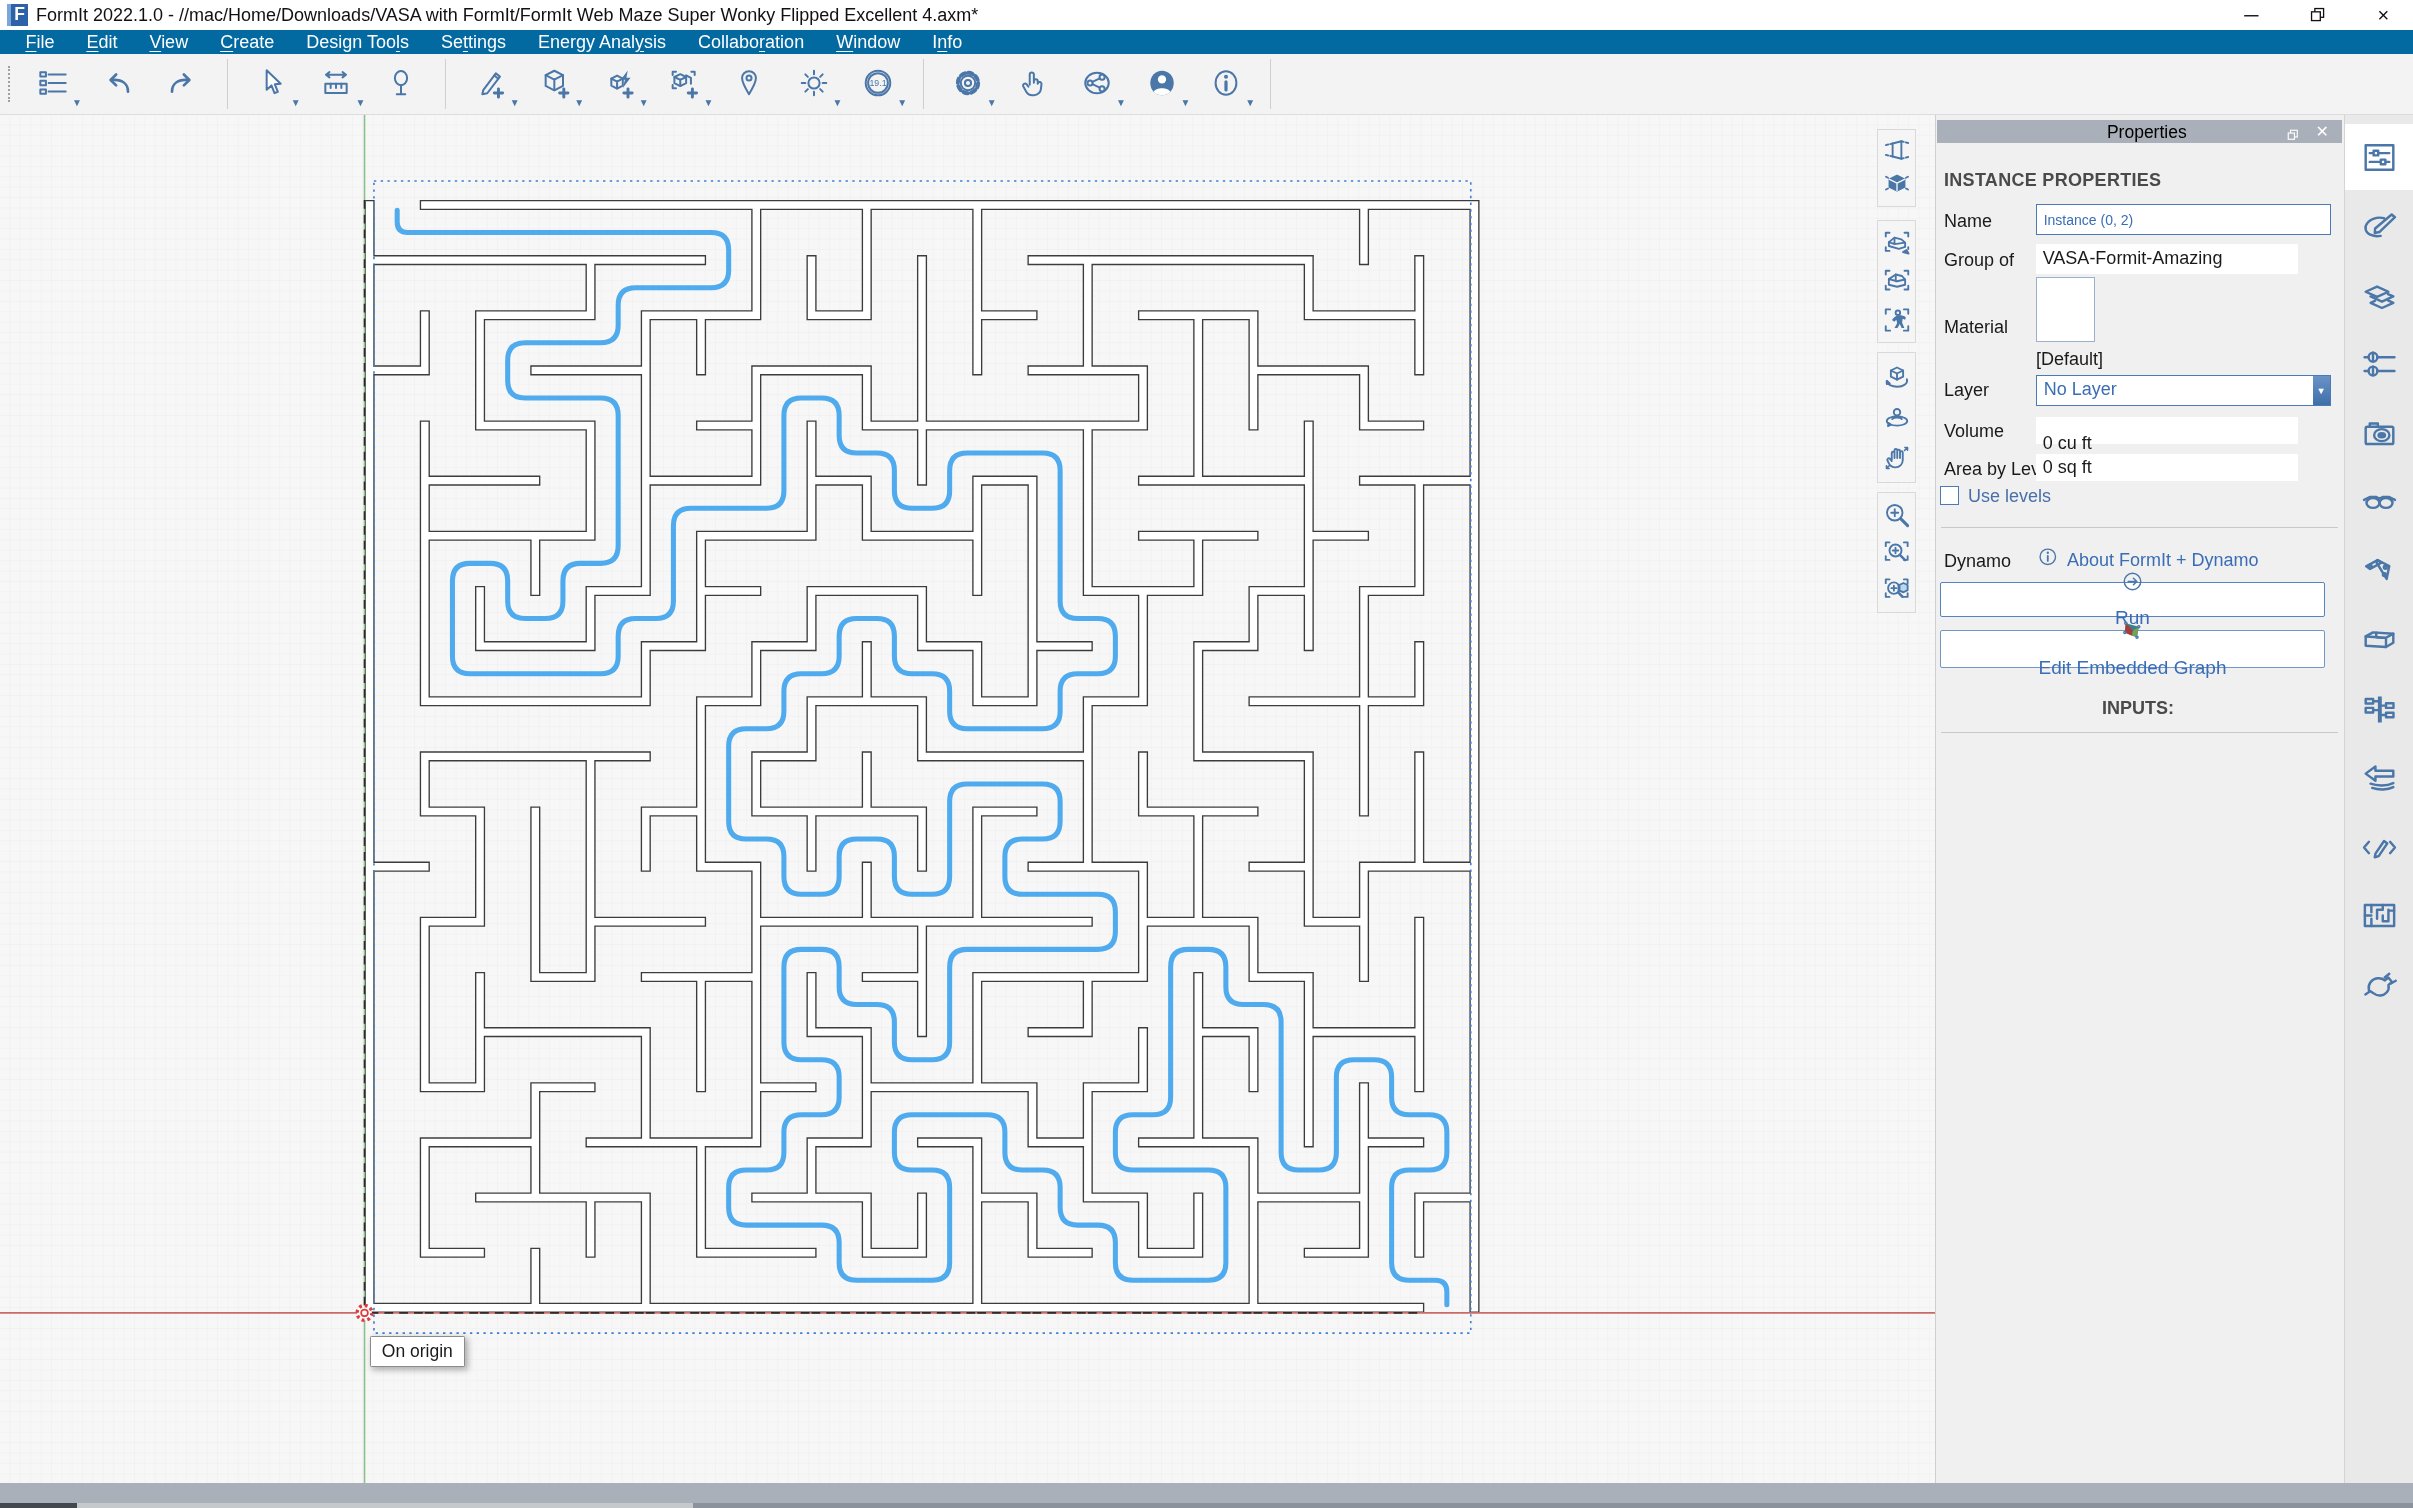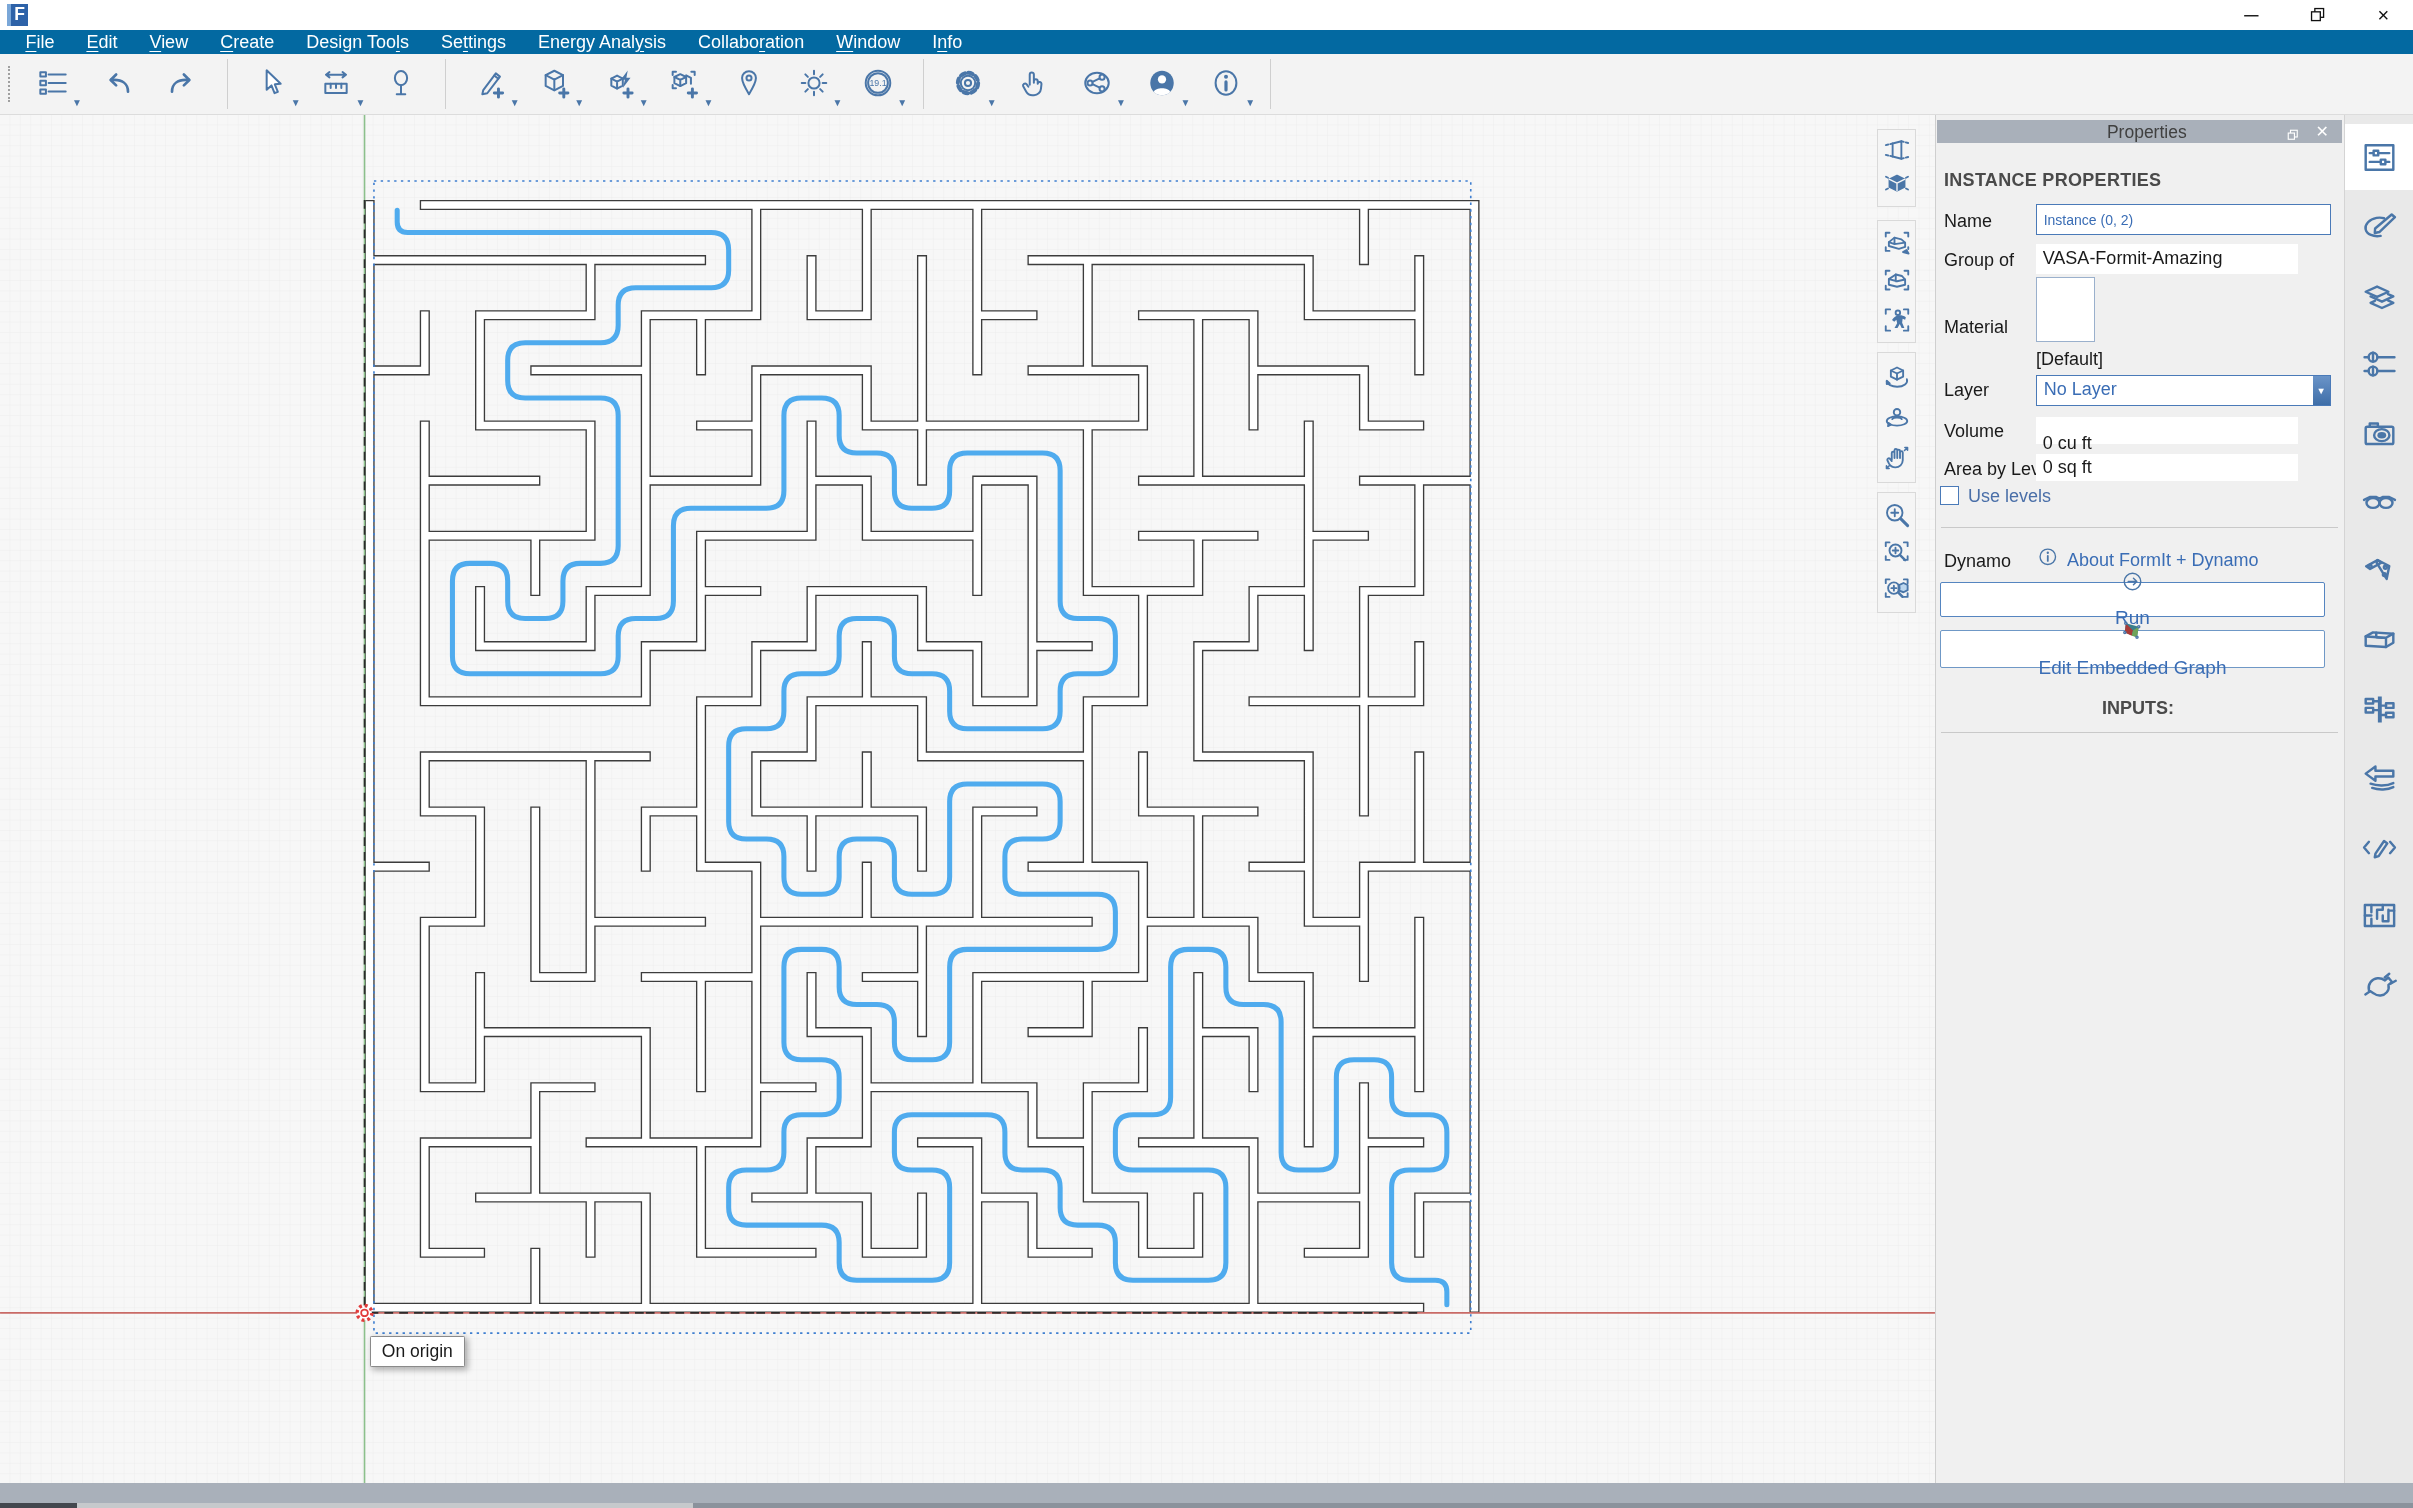--- a/index.html
+++ b/index.html
@@ -39,21 +39,21 @@
   #viewbar{position:absolute;left:1877px;top:0;width:40px;}
   .vb-group{position:absolute;left:0;width:39px;background:#f5f5f5;border:0.7px solid #d9d9d9;
             box-sizing:border-box;display:flex;flex-direction:column;align-items:center;
             justify-content:space-evenly;}
   .vb-btn{width:31px;height:31px;display:flex;align-items:center;justify-content:center;}
   .vb-btn svg{width:30px;height:30px;}
   
   #props{position:absolute;left:1935px;top:115px;width:410px;height:1369px;background:#f0f0f0;
          border-left:0.7px solid #cfcfcf;box-sizing:border-box;font-size:18px;color:#1a1a1a;}
   #props-header{position:absolute;left:1.3px;top:5.4px;right:2.7px;height:23px;background:#a9b0ba;}
-  #props-title{position:absolute;left:14px;right:0;top:1.3px;text-align:center;color:#404040;font-size:17.5px;}
+  #props-title{position:absolute;left:14px;right:0;top:1.3px;text-align:center;color:#000000;font-size:17.5px;}
   #props-float{position:absolute;right:43px;top:4.7px;}
   #props-close{position:absolute;right:13.5px;top:2px;color:#fff;font-size:16px;}
   .p-abs{position:absolute;}
   #sec-title{left:8px;top:55px;font-weight:bold;color:#4a4a4a;letter-spacing:0.3px;}
   .p-label{left:8px;}
   .p-field{left:100px;width:262px;background:#fff;box-sizing:border-box;padding:4px 6.7px;}
   #name-input{left:100px;top:89px;width:295px;height:31px;border:1.3px solid #4a7ab8;background:#fff;
               color:#3a6db5;font-size:14px;font-family:"Liberation Sans",sans-serif;
               padding:0 6.7px;box-sizing:border-box;}
   #material-swatch{left:100px;top:162px;width:59px;height:65px;background:#fff;border:1.3px solid #9ab0cc;box-sizing:border-box;}
@@ -78,20 +78,21 @@
   .dock-item svg{width:39px;height:39px;}
   
   #statusbar{position:absolute;left:0;top:1483px;width:2413px;height:20px;background:#a9b0ba;}
   #bottom-strip{position:absolute;left:0;top:1503px;width:2413px;height:4.7px;display:flex;}
 </style>
 </head>
 <body>
 
 <div id="titlebar">
   <div id="app-logo">F</div>
+  <div id="window-title">FormIt 2022.1.0 - //mac/Home/Downloads/VASA with FormIt/FormIt Web Maze Super Wonky Flipped Excellent 4.axm*</div>
   <div id="win-controls">
       <div class="winbtn">─</div>
       <div class="winbtn">
         <svg width="17.5" height="17.5" viewBox="0 0 24 24" fill="none" stroke="#111" stroke-width="1.8">
           <rect x="8" y="3.5" width="12" height="12"></rect>
           <rect x="3.5" y="8" width="12" height="12" fill="#fff"></rect>
         </svg>
       </div>
       <div class="winbtn">×</div>
     </div>

